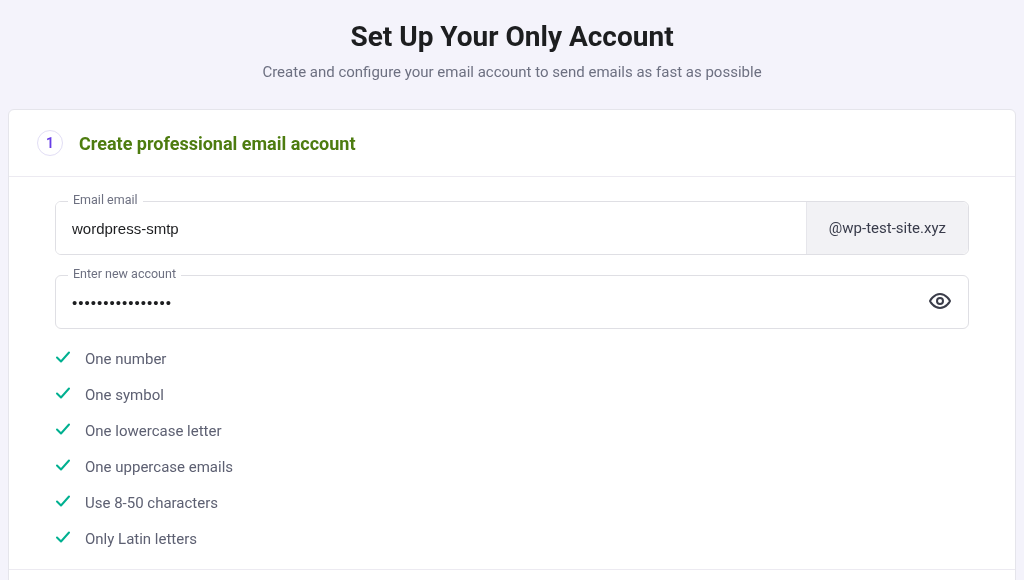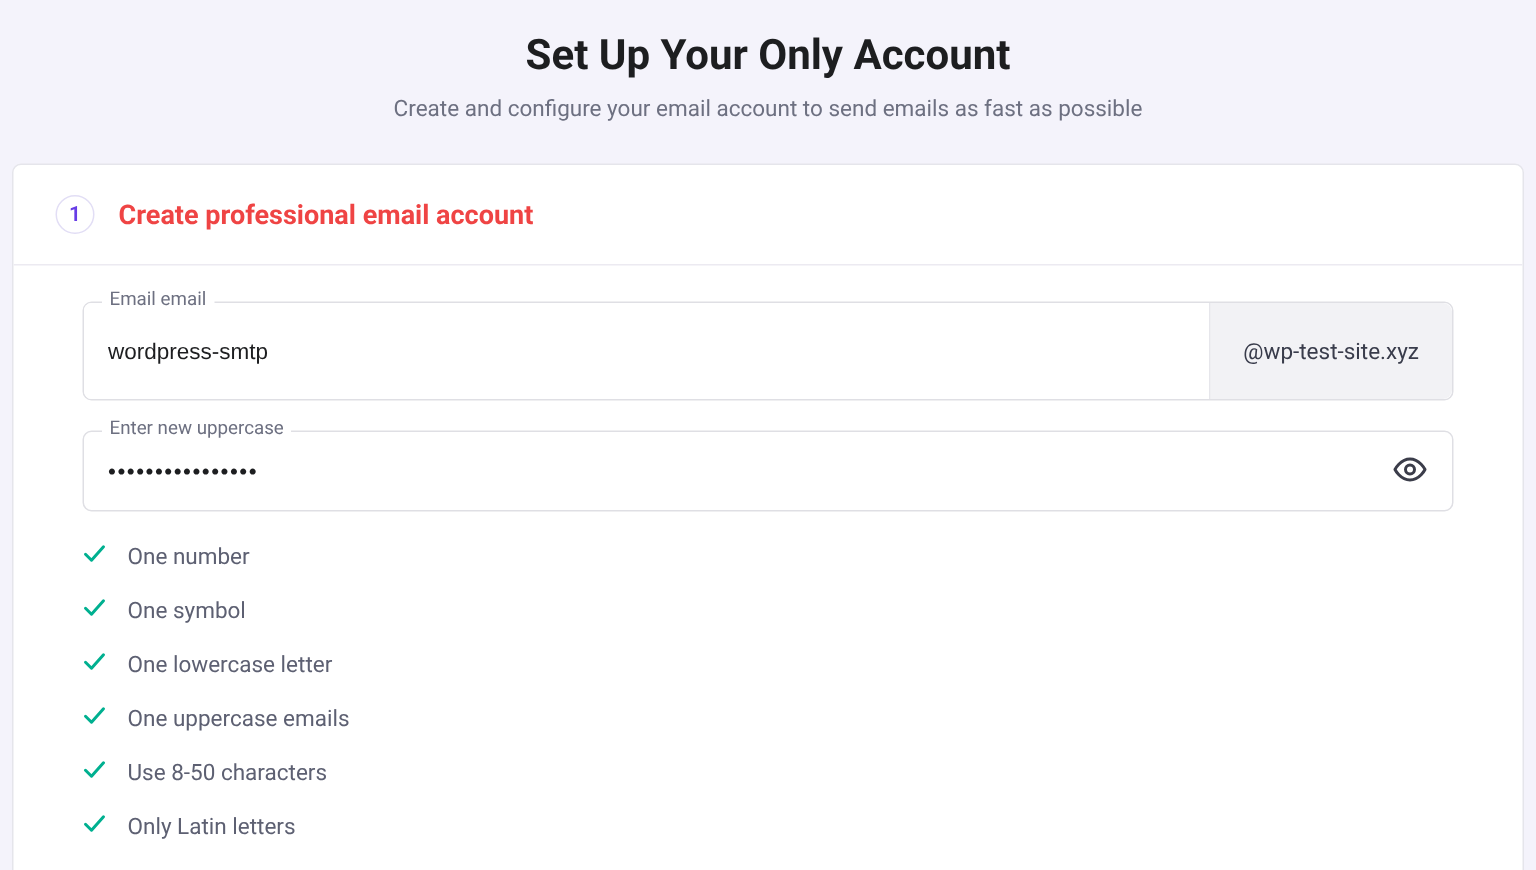--- a/index.html
+++ b/index.html
@@ -50,21 +50,21 @@
     display: flex;
     align-items: center;
     justify-content: center;
     font-size: 14px;
     font-weight: 600;
     color: #673de6;
   }
   .card-header h2 {
     font-size: 18px;
     font-weight: 700;
-    color: #ef4444;
+    color: #4d7c0f;
   }
   .card-body {
     padding: 24px 46px 20px 46px;
   }
   .field {
     position: relative;
     margin-bottom: 20px;
   }
   .field-label {
     position: absolute;
@@ -74,21 +74,21 @@
     padding: 0 5px;
     font-size: 12.5px;
     color: #6d7081;
   }
   .email-row {
     display: flex;
     align-items: stretch;
     border: 1px solid #dfdfe4;
     border-radius: 6px;
     overflow: hidden;
-    height: 66px;
+    height: 54px;
   }
   .email-row input {
     flex: 1;
     border: none;
     outline: none;
     padding: 0 16px;
     font-size: 15px;
     color: #1d1e20;
     background: #fff;
   }
@@ -193,21 +193,21 @@
 
       <div class="field">
         <span class="field-label">Email email</span>
         <div class="email-row">
           <input type="text" value="wordpress-smtp" style="">
           <div class="domain-chip">@wp-test-site.xyz</div>
         </div>
       </div>
 
       <div class="field">
-        <span class="field-label">Enter new uppercase</span>
+        <span class="field-label">Enter new account</span>
         <div class="password-row">
           <input type="text" value="••••••••••••••••" style="">
           <button class="eye-btn">
             <span>
               <svg width="24" height="24" viewBox="0 0 24 24" fill="none">
                 <path d="M2 12s3.5-7 10-7 10 7 10 7-3.5 7-10 7S2 12 2 12z" stroke="#3b3d4a" stroke-width="2" stroke-linecap="round" stroke-linejoin="round"></path>
                 <circle cx="12" cy="12" r="3" stroke="#3b3d4a" stroke-width="2"></circle>
               </svg>
             </span>
           </button>

